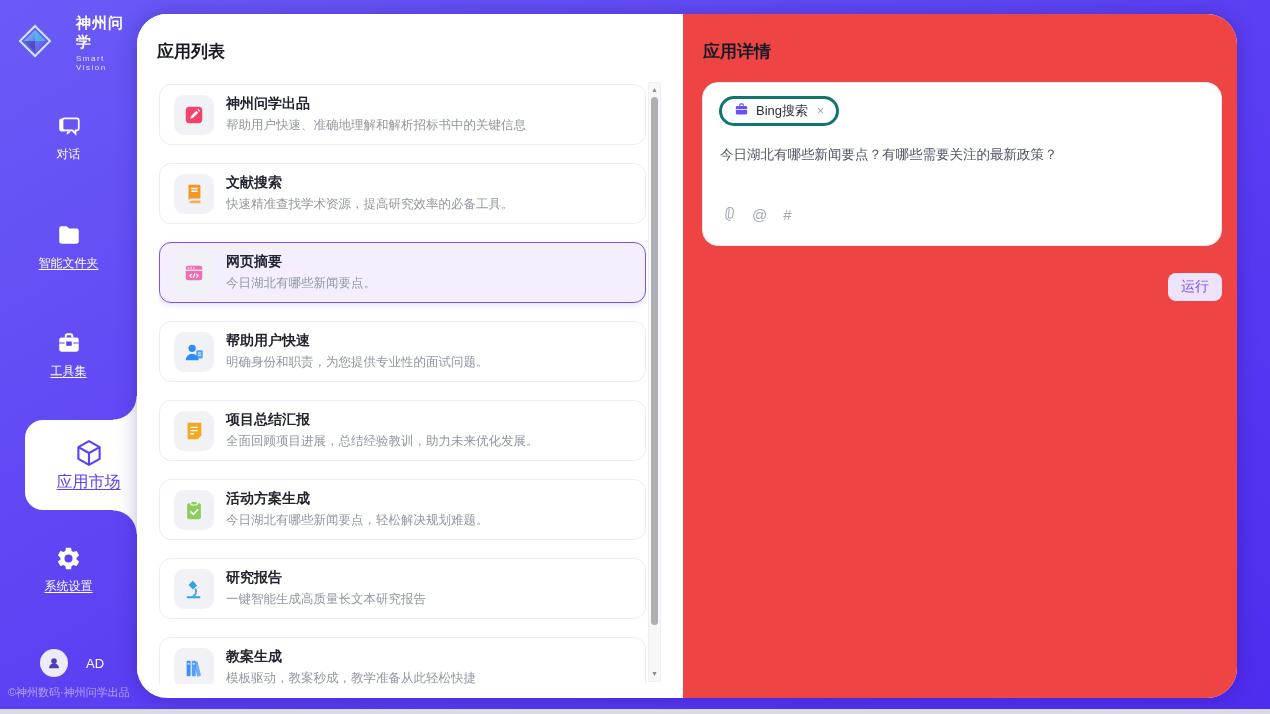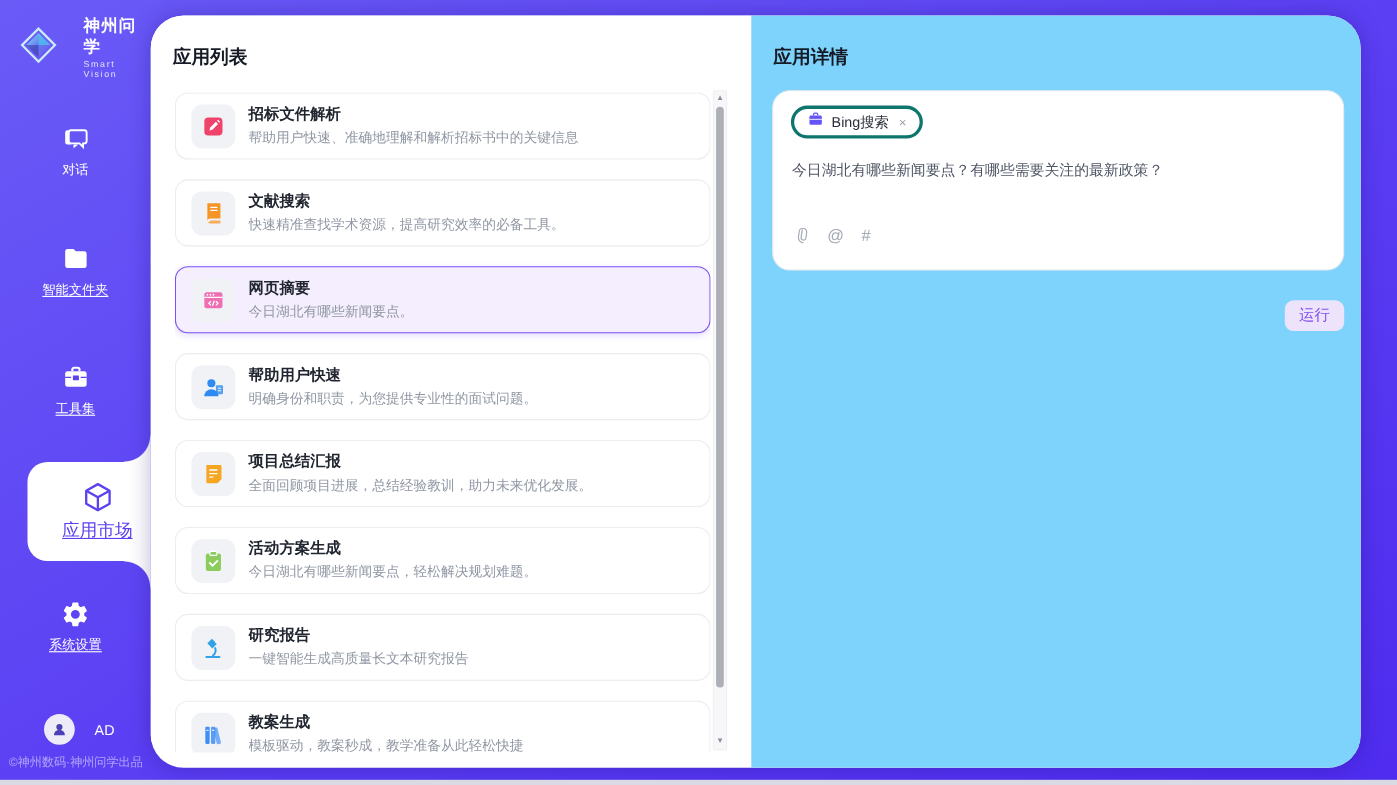--- a/index.html
+++ b/index.html
@@ -52,21 +52,21 @@
   .card-txt{display:flex;flex-direction:column;gap:4px;min-width:0;}
   .card-title{font-size:14px;font-weight:bold;color:#20252F;}
   .card-desc{font-size:12.5px;color:#9097A3;white-space:nowrap;overflow:hidden;}
   
   .sb{position:absolute;left:511px;top:68px;width:13px;height:600px;background:#F7F7F9;border:1px solid #EFEFF2;border-radius:2px;}
   .sb-arrow{position:absolute;left:0;width:11px;height:12px;color:#8A8D94;font-size:7px;line-height:12px;text-align:center;cursor:pointer;}
   .sb-arrow.up{top:1px;} .sb-arrow.down{bottom:1px;}
   .sb-thumb{position:absolute;left:2px;top:14px;width:7px;height:528px;background:#ACAFB6;border-radius:4px;cursor:pointer;}
 
   
-  .detail-panel{position:absolute;left:546px;top:0;width:554px;height:684px;background:#7dd3fc;}
+  .detail-panel{position:absolute;left:546px;top:0;width:554px;height:684px;background:#ef4444;}
   .detail-panel .panel-title{position:absolute;left:20px;top:26px;}
   .detail-card{position:absolute;left:19px;top:68px;width:520px;height:164px;background:#fff;
     border:1px solid #E9E9EE;border-radius:16px;}
   .tool-tag{position:absolute;left:16px;top:13px;height:30px;display:inline-flex;align-items:center;gap:7px;
     padding:0 10px 0 12px;background:#fff;border:3px solid #0f766e;border-radius:16px;cursor:pointer;}
   .tool-tag .tag-label{font-size:13px;color:#2A2F3A;}
   .tool-tag .tag-close{font-size:12px;color:#9CA1AC;cursor:pointer;padding:0 2px;}
   .prompt-input{position:absolute;left:17px;top:62px;width:486px;height:58px;border:none;outline:none;
     resize:none;background:transparent;font-family:"Liberation Sans","DejaVu Sans",sans-serif;
     font-size:13.5px;color:#4E5564;line-height:1.5;}
@@ -174,21 +174,21 @@
       <div class="cards">
           <div class="card">
     <span class="tile">
               <svg width="22" height="22" viewBox="0 0 24 24">
                 <rect x="3" y="3" width="18" height="18" rx="4" fill="#F0436B"></rect>
                 <path d="M8 16l.9-3 5.6-5.6 2.1 2.1-5.6 5.6z" fill="#fff"></path>
                 <path d="M15.6 6.3l2.1 2.1 1-1-2.1-2.1z" fill="#fff"></path>
               </svg>
             </span>
     <span class="card-txt">
-      <span class="card-title">招标文件解析</span>
+      <span class="card-title">神州问学出品</span>
       <span class="card-desc">帮助用户快速、准确地理解和解析招标书中的关键信息</span>
     </span>
   </div>
           <div class="card">
     <span class="tile">
               <svg width="22" height="22" viewBox="0 0 24 24">
                 <path d="M6 2h12a1 1 0 0 1 1 1v14H9a3 3 0 0 0-3 3z" fill="#F59527"></path>
                 <path d="M6 20a3 3 0 0 0 3 2h10v-3H9a2 2 0 0 1-3 1z" fill="#F59527" opacity=".75"></path>
                 <path d="M9 6h7M9 9h7" stroke="#fff" stroke-width="1.4"></path>
               </svg>

